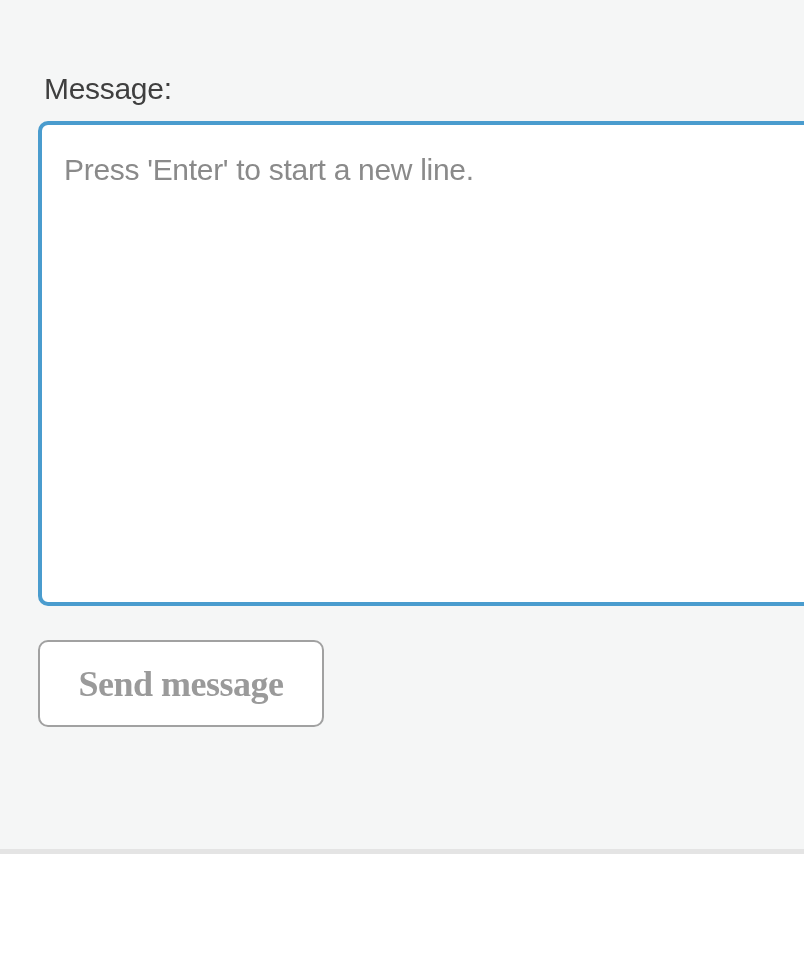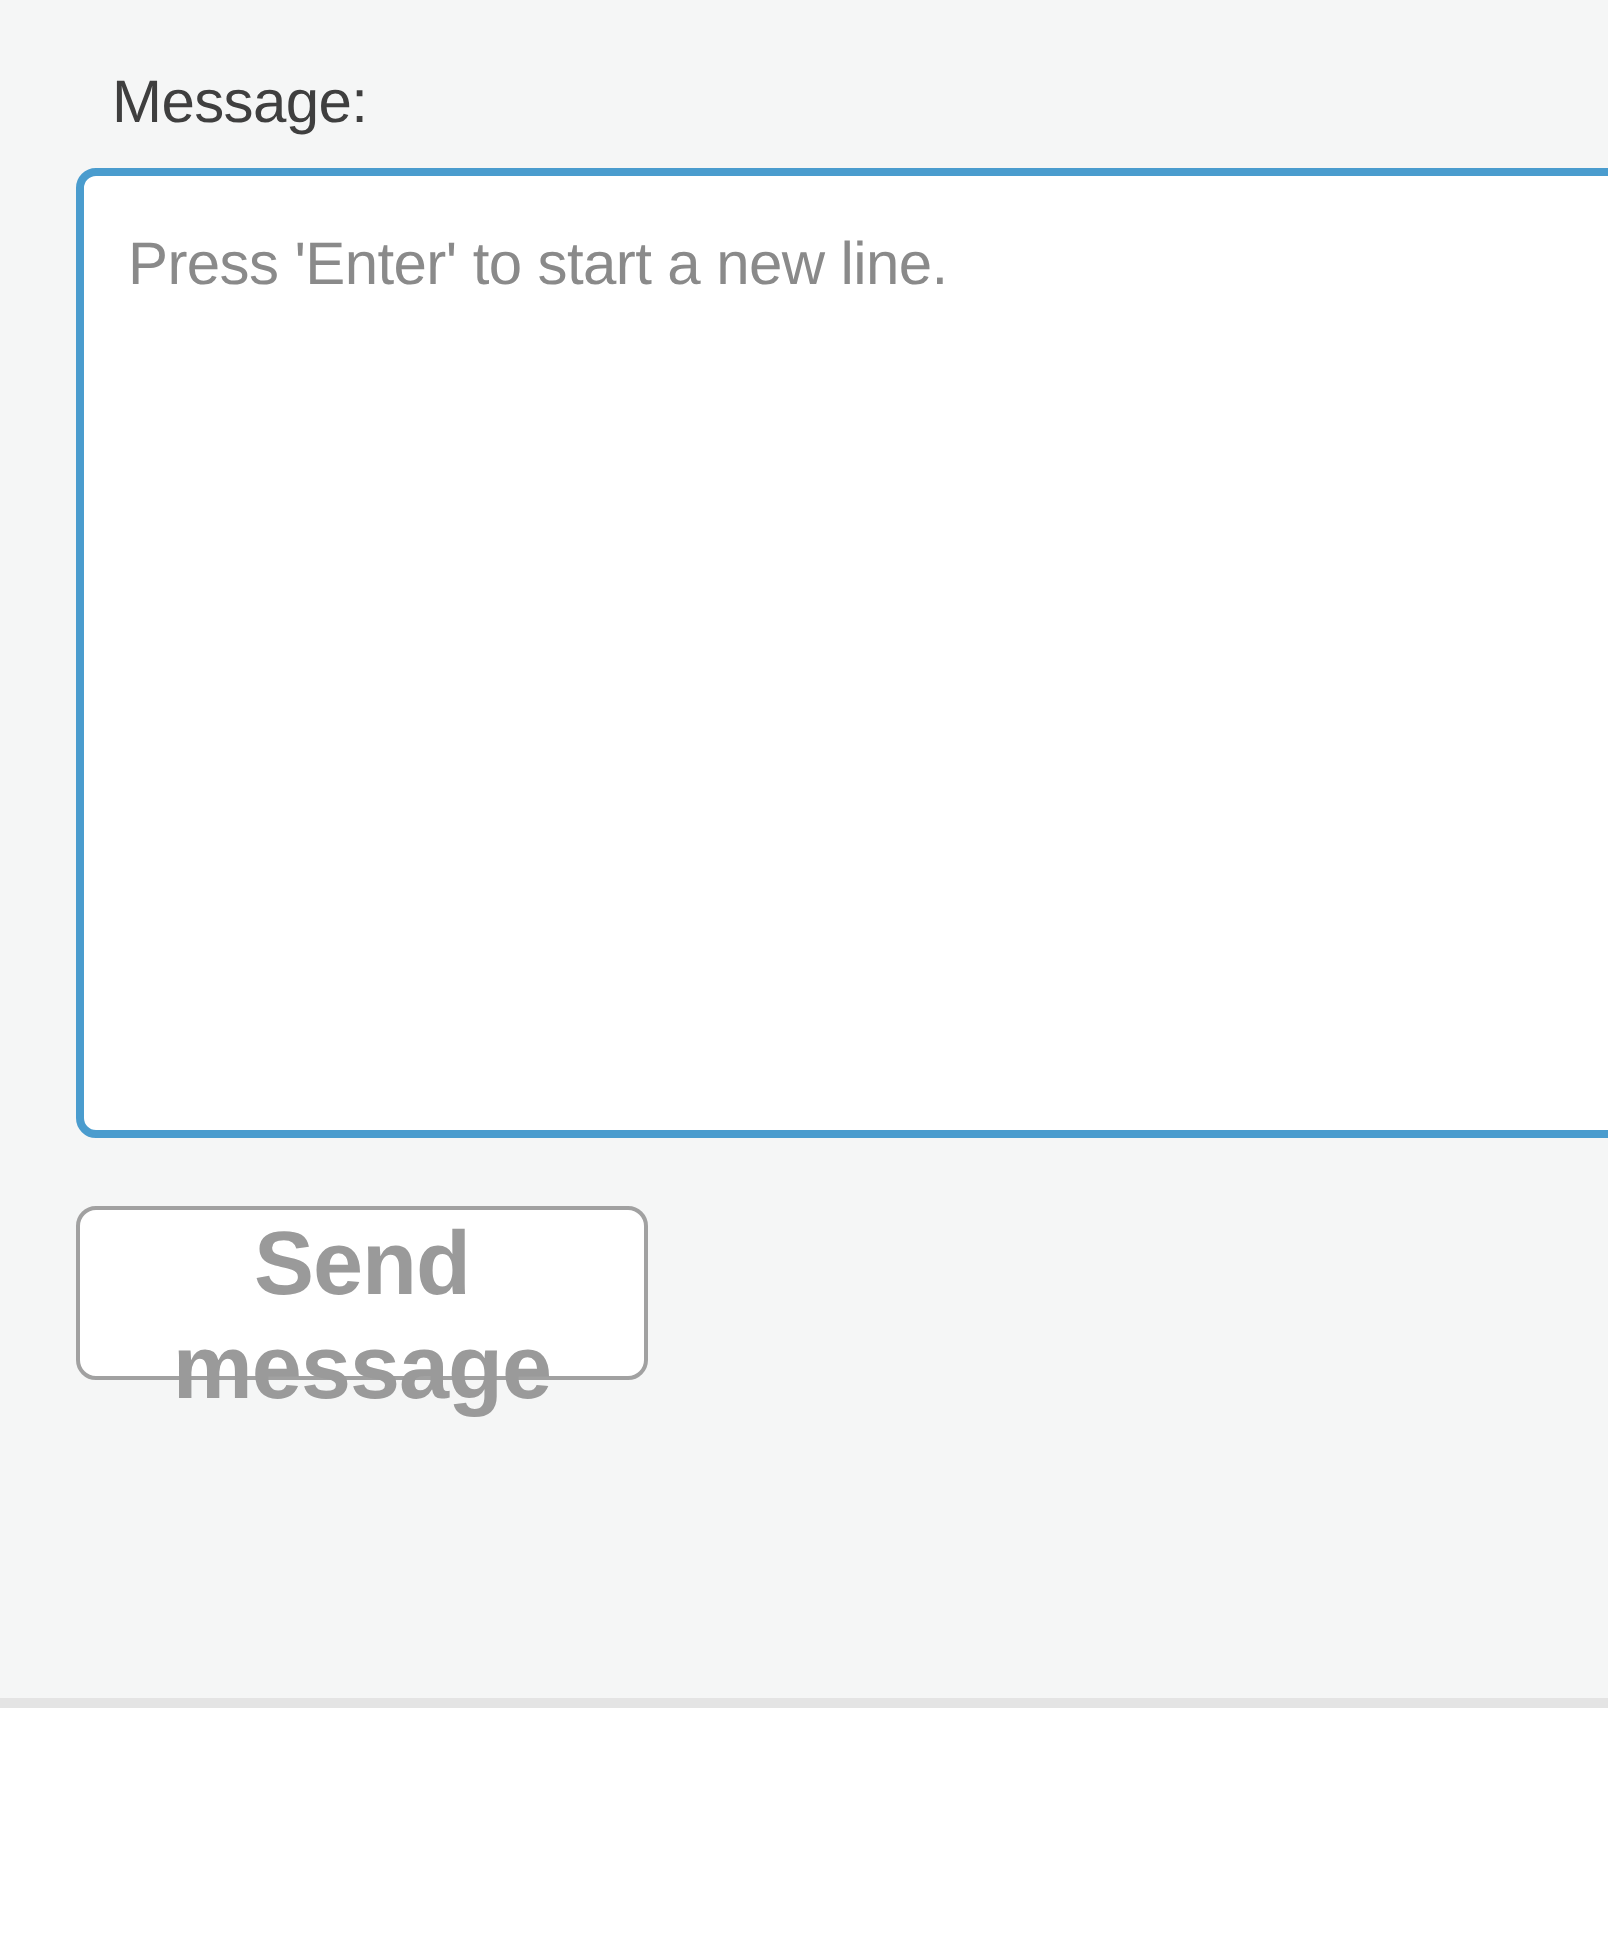--- a/index.html
+++ b/index.html
@@ -26,22 +26,22 @@
   }
   .page-section {
     position: relative;
     width: 804px;
     height: 849px;
     background: var(--page-bg);
     overflow: hidden;
   }
   .field-label {
     display: block;
-    margin: 0 0 0 56px;
-    padding-top: 33px;
+    margin: 0 0 0 44px;
+    padding-top: 70px;
     font-size: 30px;
     line-height: 38px;
     letter-spacing: -0.3px;
     color: var(--label-text);
   }
   .message-textarea {
     display: block;
     margin: 13px 0 0 38px;
     width: 1000px;            
     height: 485px;
@@ -62,23 +62,23 @@
     opacity: 1;
   }
   .send-button {
     display: block;
     margin: 34px 0 0 38px;
     width: 286px;
     height: 87px;
     background: var(--field-bg);
     border: 2px solid var(--button-border);
     border-radius: 10px;
-    font-family: Liberation Sans, sans-serif;
+    font-family: Liberation Serif, serif;
     font-weight: bold;
-    font-size: 45px;
+    font-size: 36px;
     letter-spacing: -0.5px;
     color: var(--button-text);
     cursor: pointer;
   }
   .section-divider {
     width: 804px;
     height: 5px;
     background: var(--divider);
   }
   .page-footer-area {

